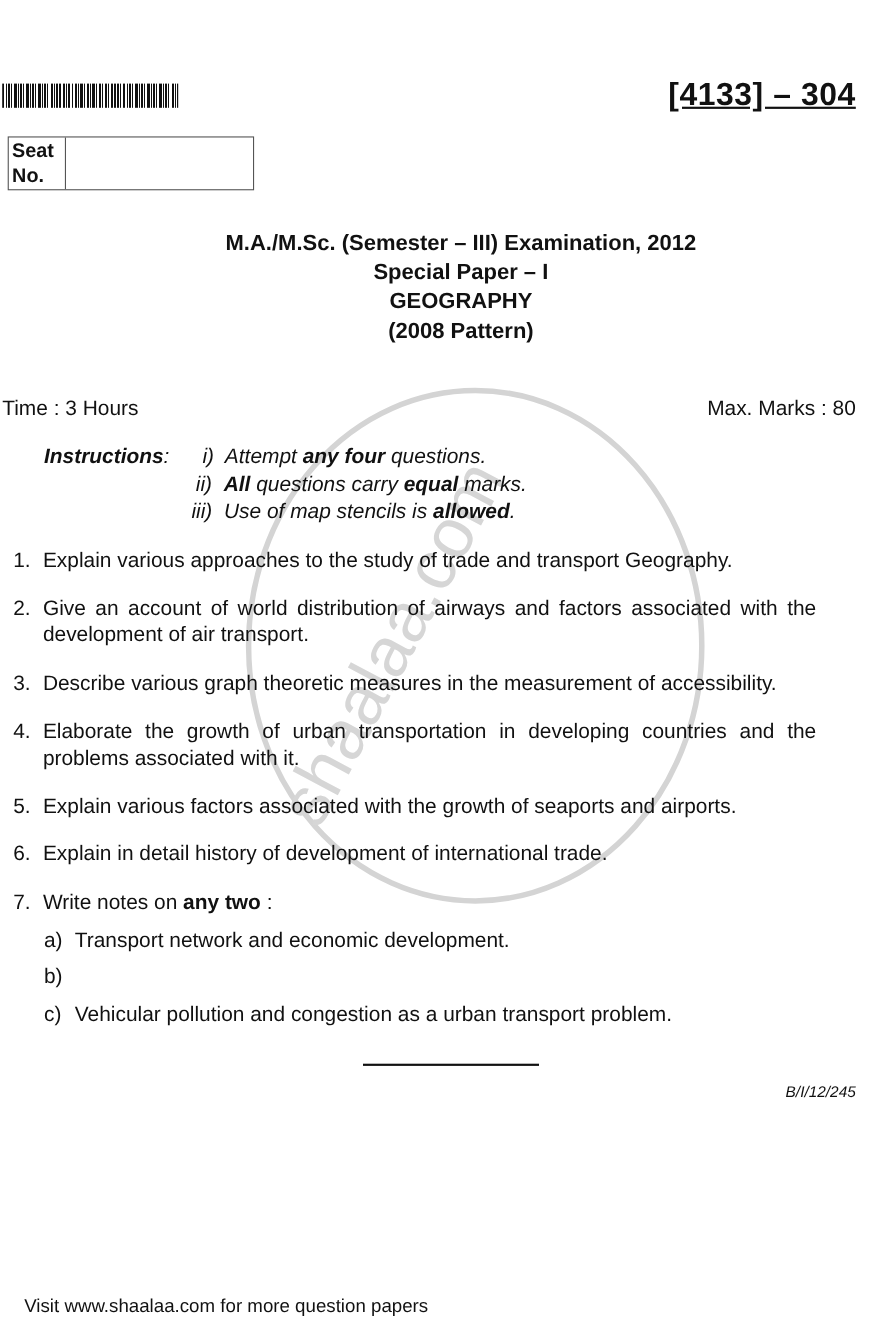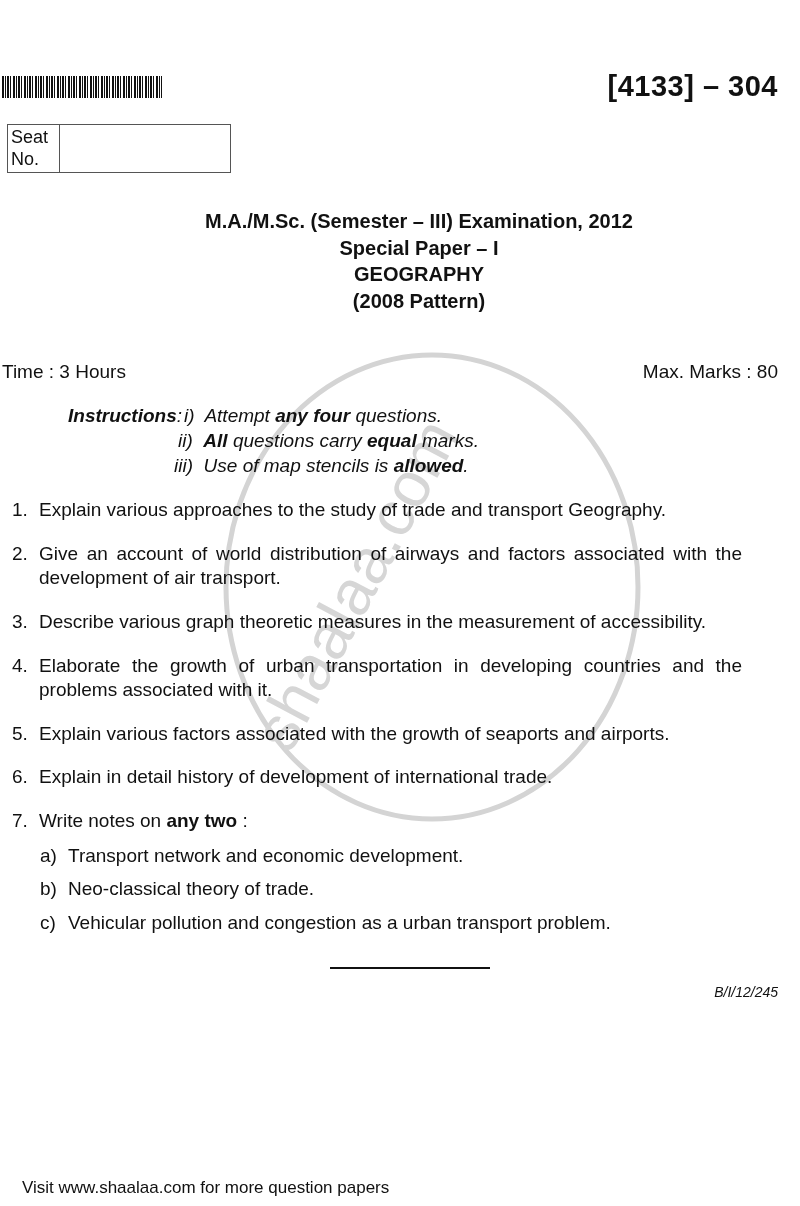--- a/index.html
+++ b/index.html
@@ -8,44 +8,44 @@
     font-family: "Liberation Sans", sans-serif; color: #111111;
   }
   .abs { position: absolute; }
   .barcode {
     left: 2px; top: 76px; width: 160px; height: 22px;
     background: repeating-linear-gradient(90deg,
       #111 0px, #111 2px, #fff 2px, #fff 3px, #111 3px, #111 4px, #fff 4px, #fff 5px,
       #111 5px, #111 7px, #fff 7px, #fff 8px, #111 8px, #111 9px, #fff 9px, #fff 11px);
   }
   .paper-code {
-    right: 22px; top: 70px; font-size: 29px; font-weight: bold; letter-spacing: 0.5px;
+    right: 22px; top: 70px; font-size: 29px; font-weight: bold; letter-spacing: 0.5px; text-decoration: underline;
   }
   .seat-box {
     left: 7px; top: 124px; width: 222px; height: 47px;
     border: 1px solid #555; display: flex;
   }
   .seat-label {
-    width: 48px; border-right: 1px solid #555; font-size: 18px; font-weight: normal;
+    width: 48px; border-right: 1px solid #555; font-size: 18px; font-weight: bold;
     line-height: 22px; padding-left: 3px; padding-top: 1px;
   }
   .seat-value { flex: 1; }
   .title-block {
     left: 0; top: 208px; width: 780px; text-align: center;
     font-size: 20px; font-weight: bold; line-height: 26.5px; margin-left: 29px;
   }
   .meta-row {
     left: 2px; top: 361px; width: 776px; display: flex; justify-content: space-between;
     font-size: 19px;
     align-items: flex-end;
   }
   .instructions {
     left: 40px; top: 405px; font-size: 19px; font-style: italic;
   }
-  .instr-label { font-weight: bold; position: absolute; left: 0; top: 0; white-space: nowrap; margin-left: 28px; }
+  .instr-label { font-weight: bold; position: absolute; left: 0; top: 0; white-space: nowrap; }
   .instr-item { position: absolute; white-space: nowrap; }
   .q {
     position: absolute; left: 12px; width: 730px; font-size: 19px; line-height: 24px;
     display: flex;
   }
   .q .num { width: 27px; flex: none; }
   .q .txt { flex: 1; text-align: justify; }
   .sub {
     position: absolute; left: 40px; font-size: 19px; display: flex;
   }
@@ -135,21 +135,20 @@
 <div class="q" style="top:809px;">
   <span class="num">7.</span>
     <span class="txt"><span>Write notes on </span><b>any two</b><span> :</span></span>
 </div>
 <div class="sub" style="top:845px;">
   <span class="letter">a)</span>
     <span>Transport network and economic development.</span>
 </div>
 <div class="sub" style="top:878px;">
   <span class="letter">b)</span>
-    <span>Neo-classical theory of trade.</span>
 </div>
 <div class="sub" style="top:912px;">
   <span class="letter">c)</span>
     <span>Vehicular pollution and congestion as a urban transport problem.</span>
 </div>
 
 <div class="abs divider"></div>
 <div class="abs code-ref">B/I/12/245</div>
 
 <div class="abs footer">Visit www.shaalaa.com for more question papers</div>

